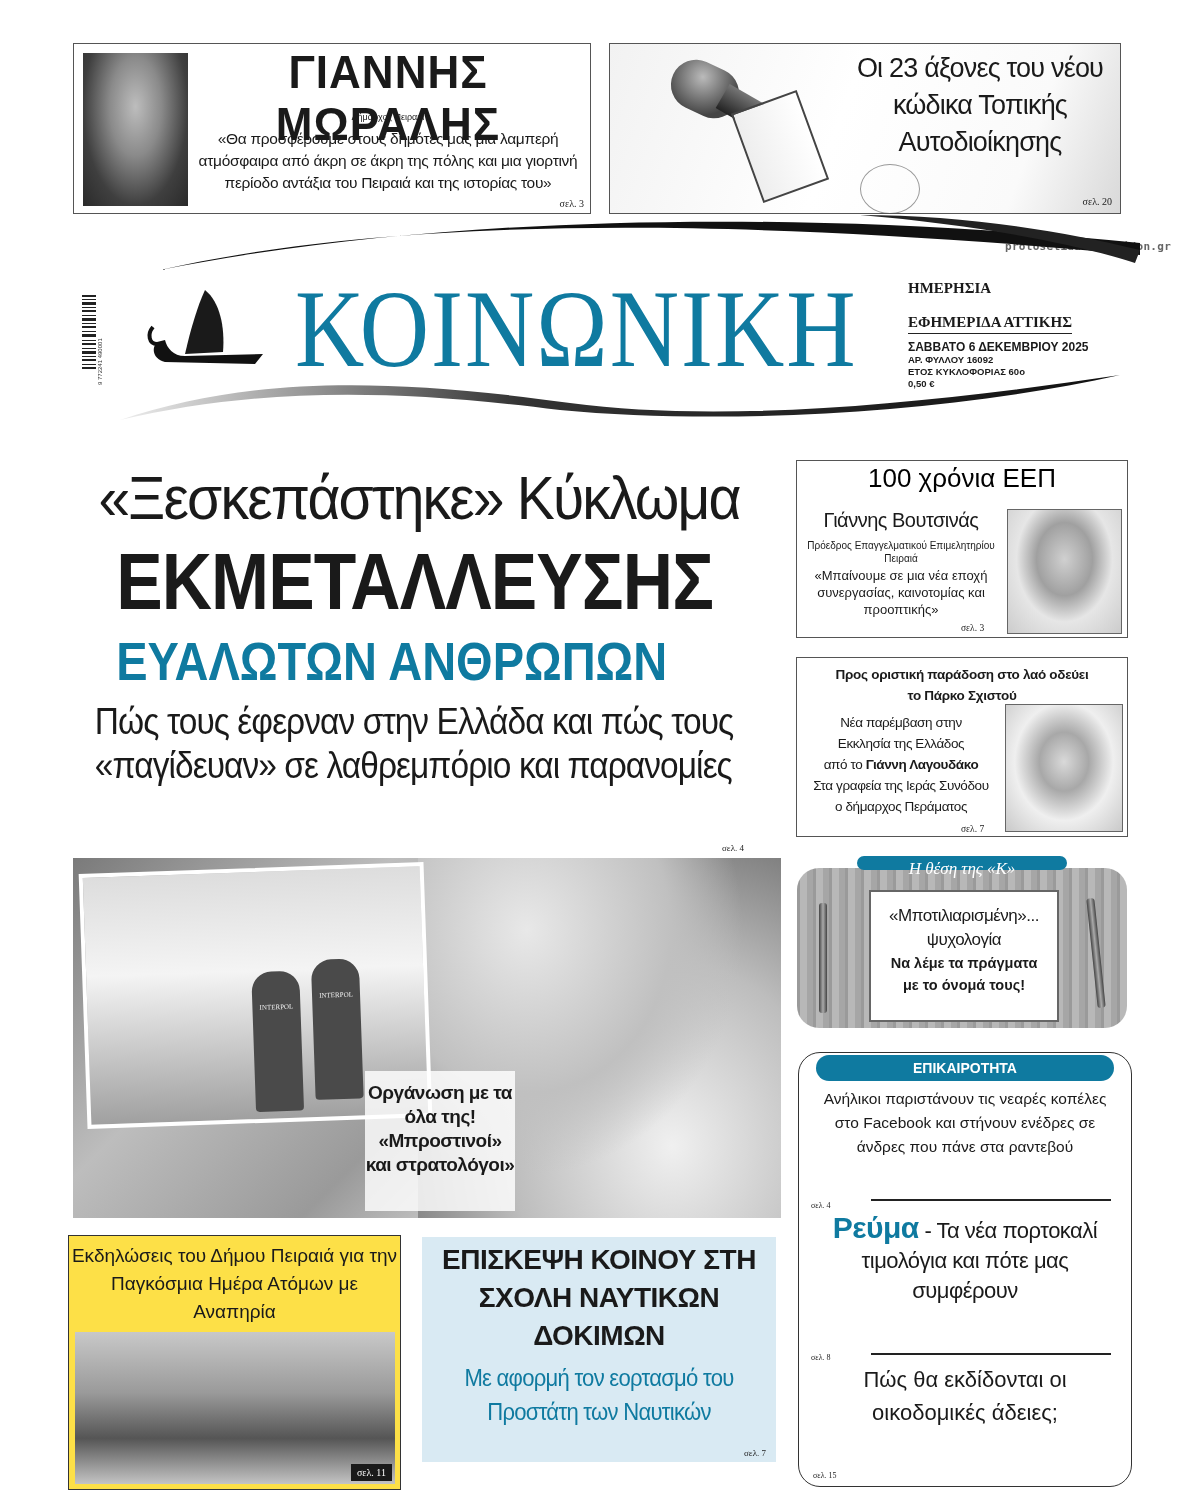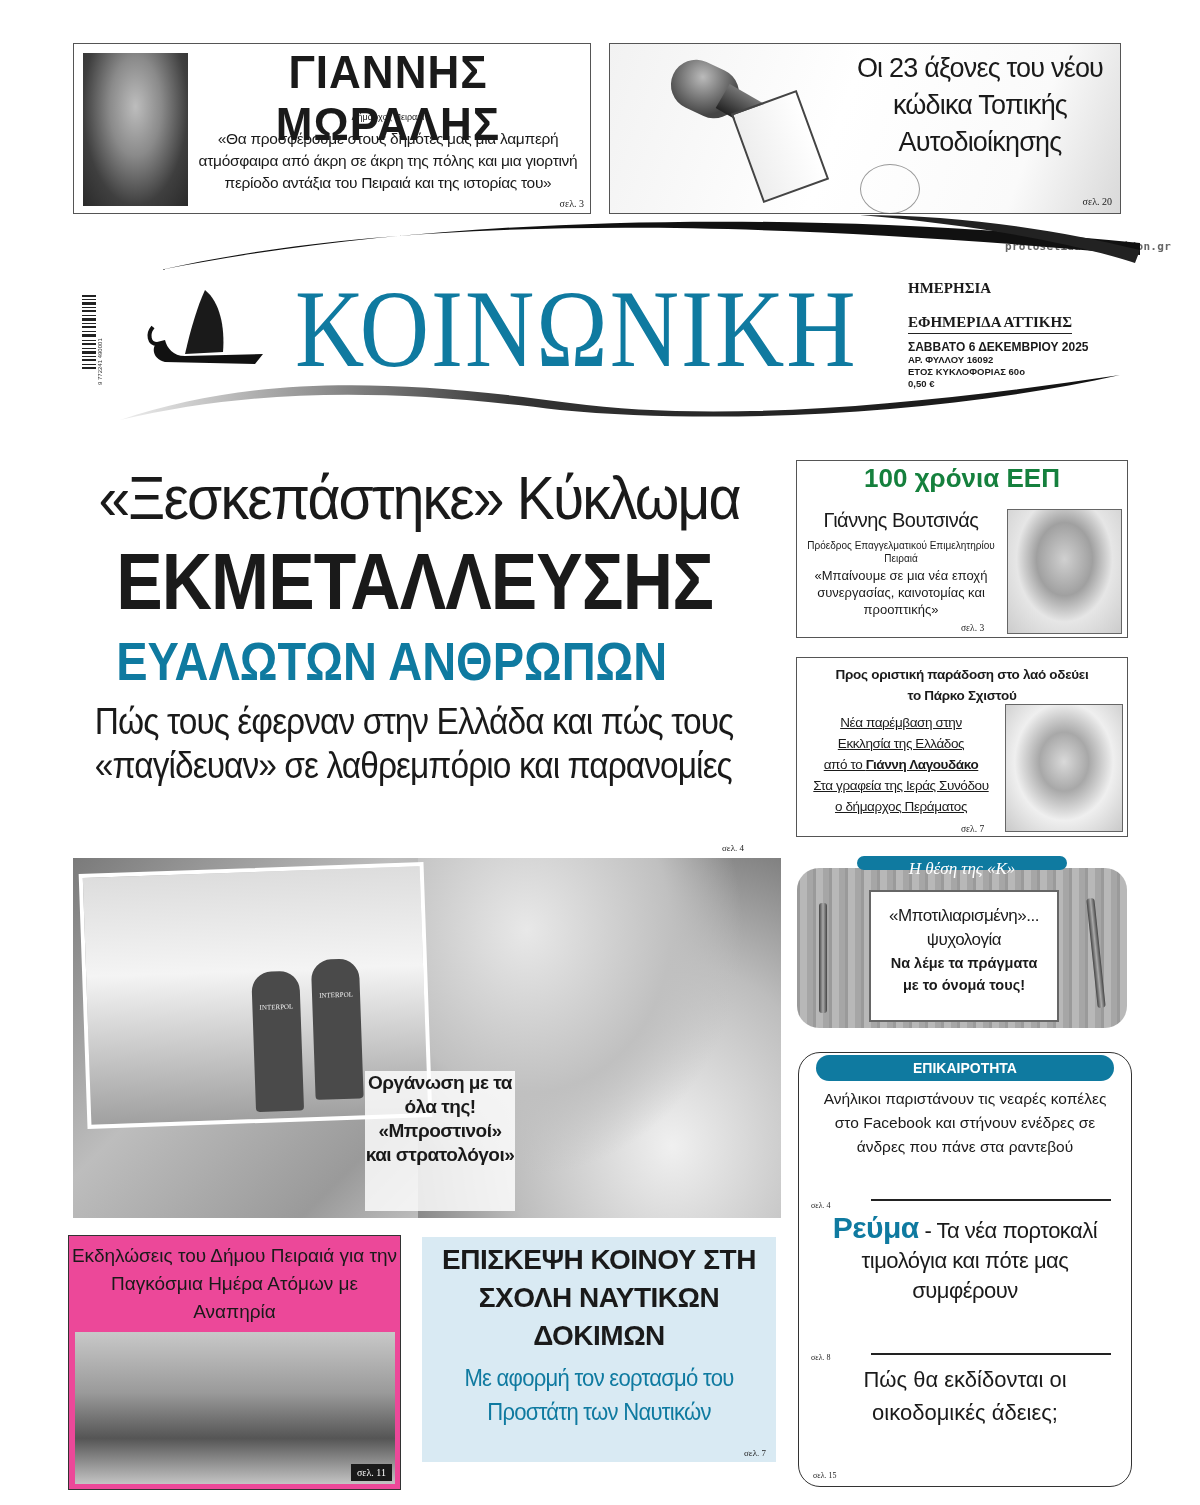--- a/index.html
+++ b/index.html
@@ -54,47 +54,47 @@
 
   
   #collage { left: 73px; top: 858px; width: 708px; height: 360px; background: linear-gradient(135deg, #7a7a7a 0%, #bdbdbd 30%, #9a9a9a 55%, #d8d8d8 75%, #888 100%); overflow: hidden; }
   #collage .right-photo { left: 345px; top: 0; width: 363px; height: 360px; background:
       radial-gradient(ellipse at 30% 20%, #e8e8e8 0%, #c0c0c0 40%, transparent 60%),
       radial-gradient(ellipse at 70% 80%, #f0f0f0 0%, #bdbdbd 45%, #555 100%); }
   #collage .inset { left: 10px; top: 10px; width: 345px; height: 255px; border: 4px solid #fff; transform: rotate(-2deg);
       background: linear-gradient(180deg, #ddd 0%, #f4f4f4 40%, #a0a0a0 100%); }
   #collage .agent { width: 48px; height: 140px; background: #4a4a4a; border-radius: 20px 20px 4px 4px; }
   #collage .agent span { position: absolute; top: 32px; left: 0; width: 100%; text-align: center; color: #eee; font-family: "Liberation Serif", serif; font-size: 7px; }
-  #collage .caption { left: 292px; top: 213px; width: 150px; height: 140px; background: rgba(255,255,255,0.82); text-align: center; font-weight: 900; font-size: 19px; line-height: 24px; letter-spacing: -0.5px; }
-
-  
-  #event-box { left: 68px; top: 1235px; width: 333px; height: 255px; border: 1.5px solid #333; background: #ec4899; }
+  #collage .caption { left: 292px; top: 213px; width: 150px; height: 140px; background: rgba(255,255,255,0.82); text-align: center; font-weight: 900; font-size: 19px; line-height: 24px; padding-top: 10px; letter-spacing: -0.5px; }
+
+  
+  #event-box { left: 68px; top: 1235px; width: 333px; height: 255px; border: 1.5px solid #333; background: #fde047; }
   #event-box .title { left: 0; top: 6px; width: 100%; text-align: center; font-size: 19px; line-height: 28px; }
   #event-box .photo { left: 6px; top: 96px; width: 320px; height: 152px; background:
       linear-gradient(180deg, #c8c8c8 0%, #9a9a9a 40%, #555 70%, #c4c4c4 100%); }
   #event-box .page { right: 8px; bottom: 8px; background: #1a1a1a; color: #fff; font-size: 10px; padding: 3px 6px; font-family: "Liberation Serif", serif; }
 
   #visit-box { left: 422px; top: 1237px; width: 354px; height: 225px; background: #d9eaf3; text-align: center; }
   #visit-box .title { margin-top: 4px; font-size: 28px; line-height: 38px; font-weight: bold; letter-spacing: -0.5px; }
   #visit-box .sub { margin-top: 6px; font-size: 24px; line-height: 34px; color: #0f7aa0; letter-spacing: -0.8px; transform: scaleX(0.92); }
   #visit-box .page { position: absolute; right: 10px; bottom: 4px; font-size: 9px; font-family: "Liberation Serif", serif; }
 
   
   #eep-box { left: 796px; top: 460px; width: 332px; height: 178px; border: 1.5px solid #555; background: #fff; }
-  #eep-box .title { left: 0; top: 2px; width: 100%; text-align: center; font-weight: 700; font-size: 26px; color: #15803d; }
+  #eep-box .title { left: 0; top: 2px; width: 100%; text-align: center; font-weight: 400; font-size: 26px; color: #000000; }
   #eep-box .name { left: 6px; top: 48px; width: 196px; text-align: center; font-size: 20px; letter-spacing: -0.5px; }
   #eep-box .role { left: 6px; top: 78px; width: 196px; text-align: center; font-size: 10px; line-height: 13px; }
   #eep-box .quote { left: 6px; top: 106px; width: 196px; text-align: center; font-size: 13px; line-height: 17px; }
   #eep-box .page { left: 164px; top: 162px; font-size: 9.5px; font-family: "Liberation Serif", serif; }
   #eep-box .photo { left: 210px; top: 48px; width: 115px; height: 125px; border: 1px solid #666;
       background: radial-gradient(ellipse at 50% 40%, #d0d0d0 0%, #a0a0a0 35%, #e6e6e6 60%, #ccc 100%); }
 
   #park-box { left: 796px; top: 657px; width: 332px; height: 180px; border: 1.5px solid #555; background: #fff; }
   #park-box .title { left: 0; top: 6px; width: 100%; text-align: center; font-weight: bold; font-size: 13.5px; line-height: 21px; letter-spacing: -0.3px; }
-  #park-box .body { left: 4px; top: 54px; width: 200px; text-align: center; font-size: 13.5px; line-height: 21px; letter-spacing: -0.4px; text-decoration: underline; }
+  #park-box .body { left: 4px; top: 54px; width: 200px; text-align: center; font-size: 13.5px; line-height: 21px; letter-spacing: -0.4px; }
   #park-box .body b { font-weight: bold; }
   #park-box .page { left: 164px; top: 166px; font-size: 9.5px; font-family: "Liberation Serif", serif; }
   #park-box .photo { left: 208px; top: 46px; width: 118px; height: 128px; border: 1px solid #666;
       background: radial-gradient(ellipse at 50% 45%, #d9d9d9 0%, #a8a8a8 30%, #efefef 60%, #c9c9c9 100%); }
 
   #opinion-box { left: 797px; top: 868px; width: 330px; height: 160px; border-radius: 22px; background:
       repeating-linear-gradient(90deg, #9a9a9a 0 3px, #b8b8b8 3px 10px, #a6a6a6 10px 16px); overflow: visible; }
   #opinion-box .badge { left: 60px; top: -12px; width: 210px; height: 14px; border-radius: 13px; background: #0f7aa0; color: #fff; text-align: center;
       font-family: "Liberation Serif", serif; font-style: italic; font-size: 17px; line-height: 26px; }
   #opinion-box .card { left: 72px; top: 22px; width: 190px; height: 132px; background: #fff; border: 2px solid #666; text-align: center; padding-top: 12px; }

